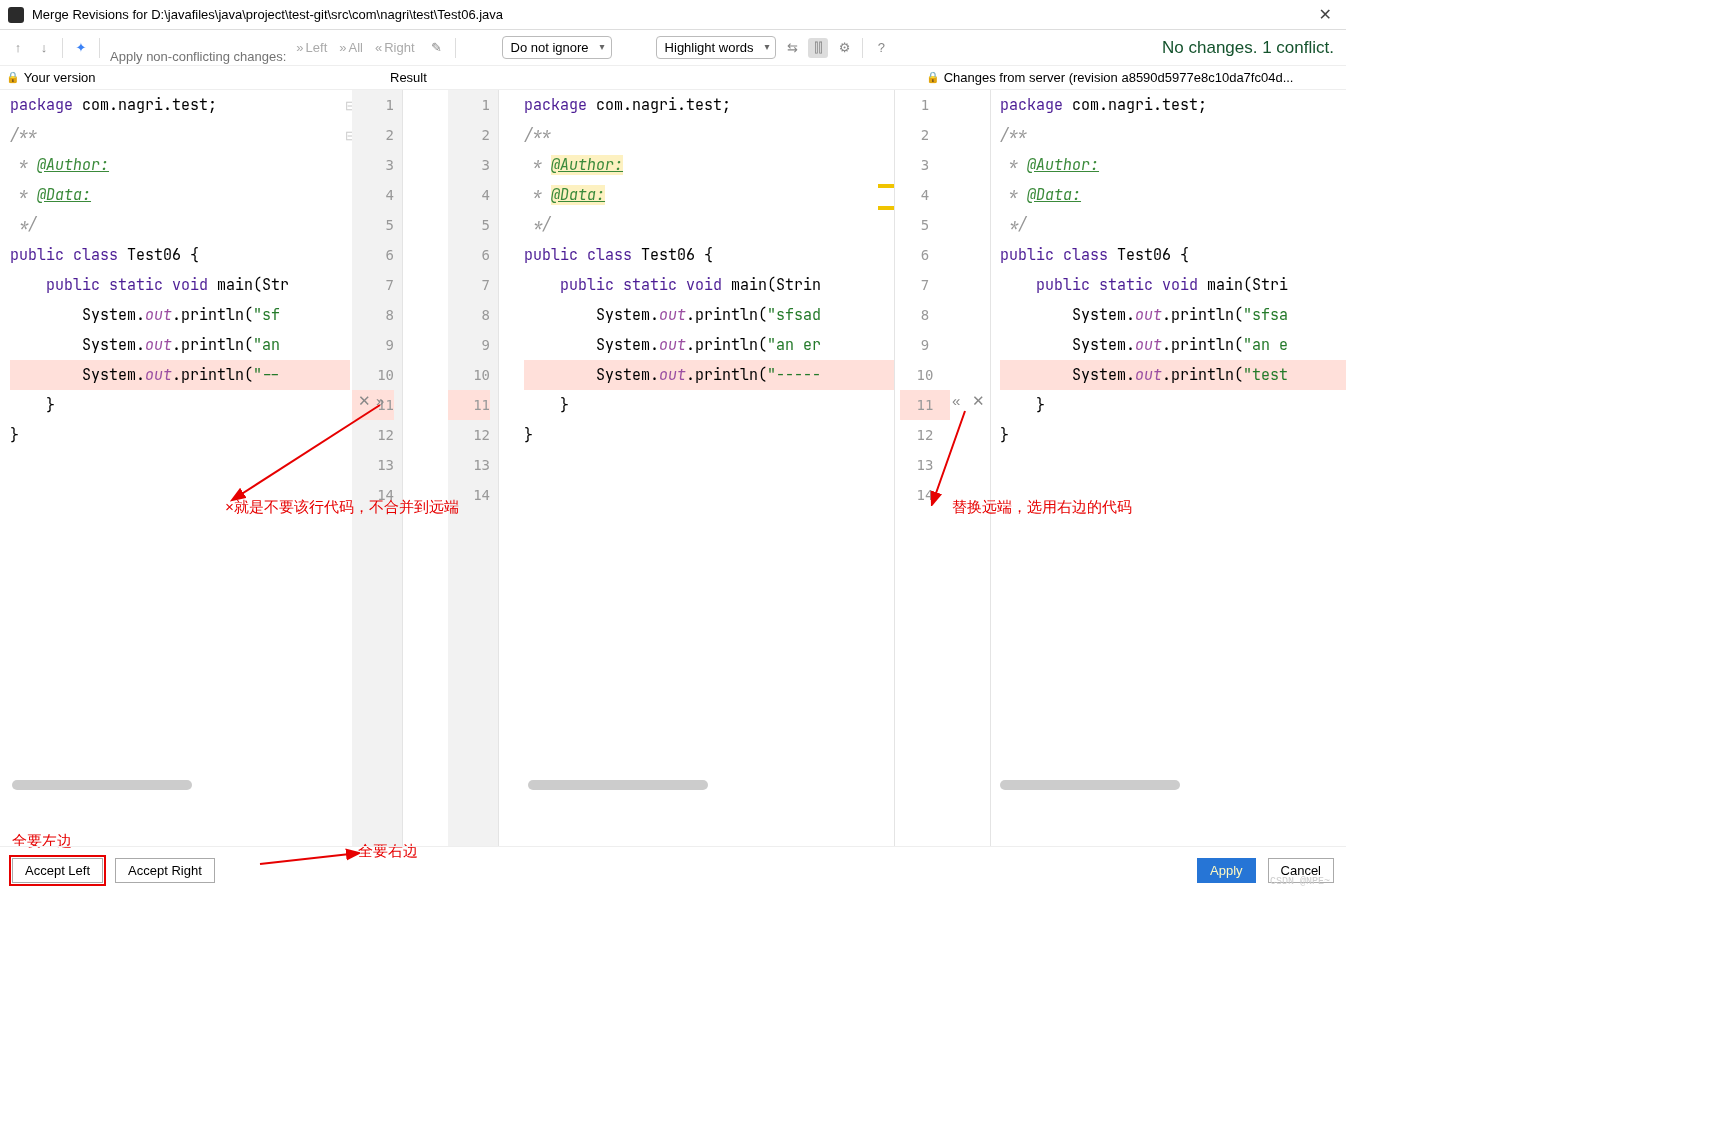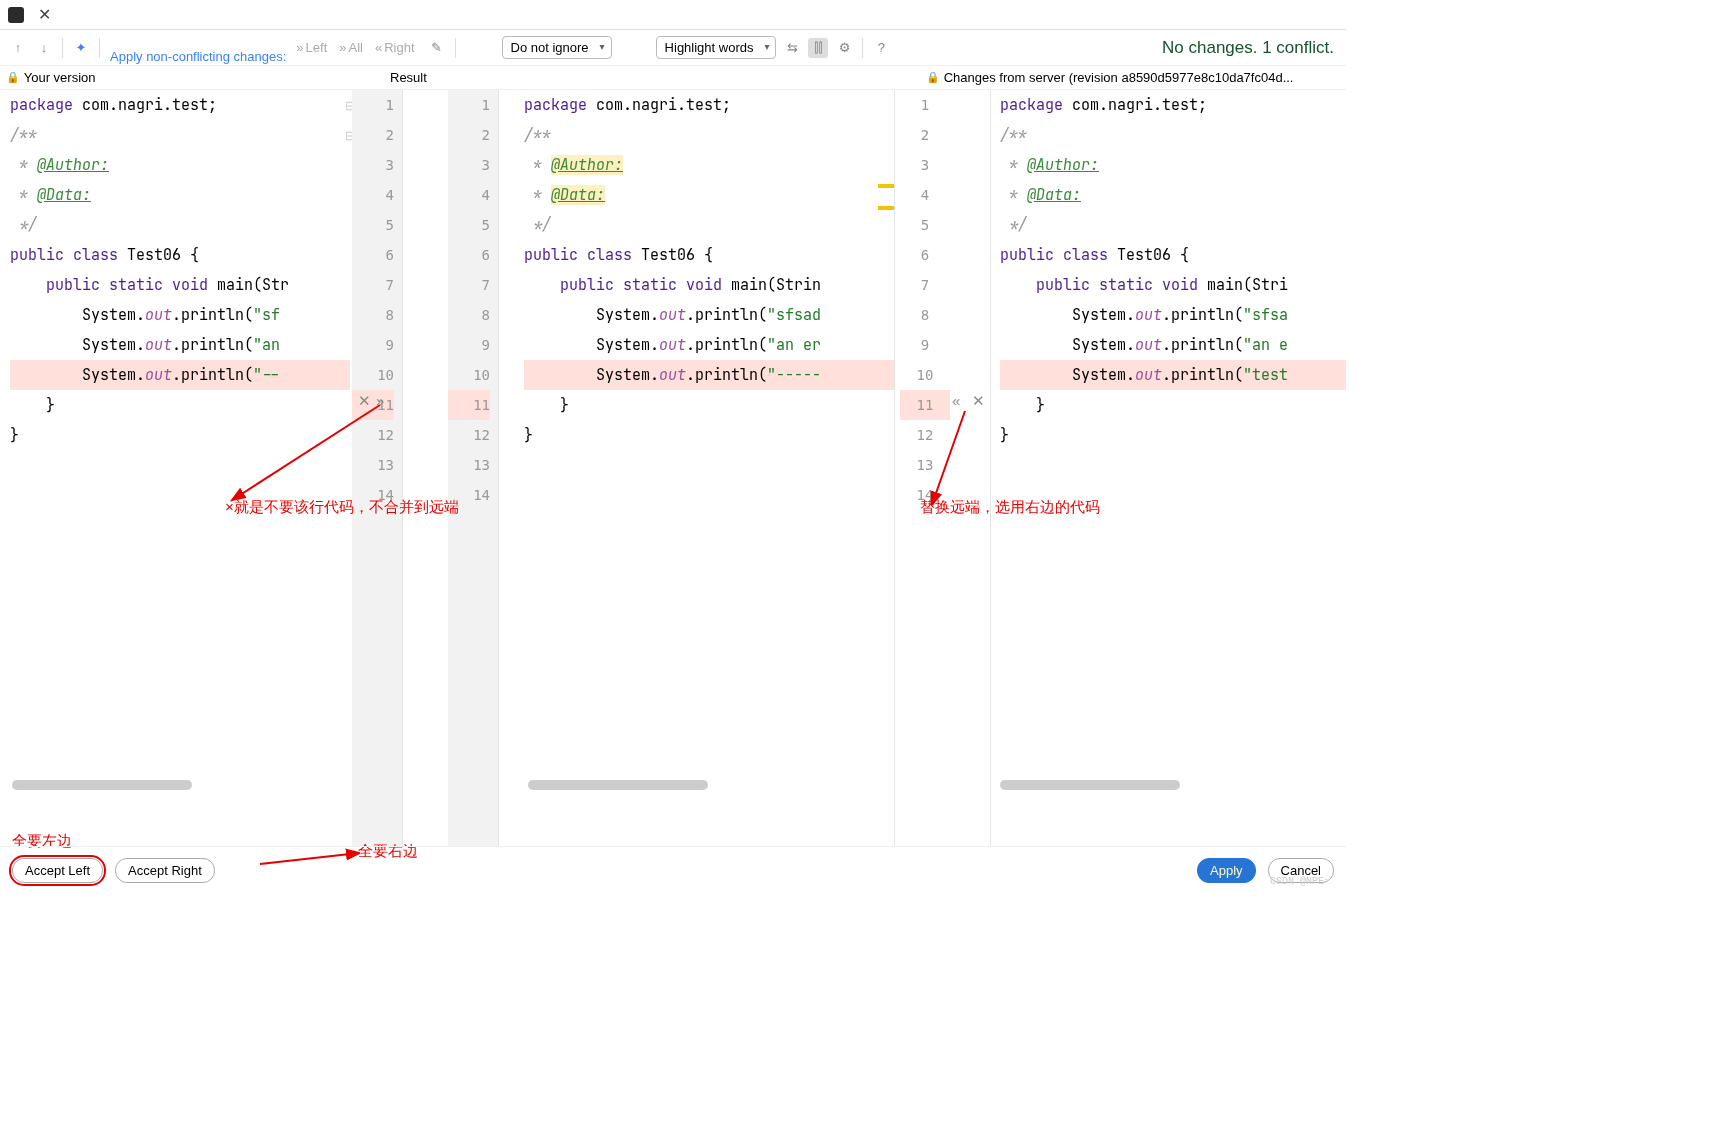--- a/index.html
+++ b/index.html
@@ -4,21 +4,21 @@
 <style>
 * { box-sizing: border-box; margin: 0; padding: 0; }
 body { font-family: "Segoe UI", Arial, sans-serif; font-size: 13px; background: #fff; color: #000; overflow: hidden; width: 1346px; height: 894px; position: relative; }
 .titlebar { display: flex; align-items: center; padding: 4px 8px; height: 30px; border-bottom: 1px solid #ddd; }
 .titlebar .icon { width: 16px; height: 16px; margin-right: 8px; background: #2b2b2b; border-radius: 3px; display:inline-block; }
 .titlebar .title { flex: 1; font-size: 13px; }
 .titlebar .close { font-size: 16px; cursor: pointer; padding: 0 6px; color:#444; }
 .toolbar { display: flex; align-items: center; padding: 4px 8px; height: 36px; gap: 6px; border-bottom: 1px solid #eee; }
 .tb-btn { width: 20px; height: 20px; display:flex; align-items:center; justify-content:center; color:#888; }
 .tb-sep { width:1px; height:20px; background:#ddd; margin:0 2px;}
-.apply-label { color:#3b82f6; margin: 18px 4px 0 2px; }
+.apply-label { color:#737373; margin: 18px 4px 0 2px; }
 .gray-link { color:#aaa; display:flex; align-items:center; gap:2px; margin-right:6px; }
 .dropdown { border:1px solid #bbb; border-radius:4px; padding:3px 22px 3px 8px; background:#fff; position:relative; font-size:13px;margin-left:38px;}
 .dropdown::after{content:"▾"; position:absolute; right:6px; top:4px; color:#666; font-size:10px;}
 .spacer{flex:1;}
 .status-right{color:#14532d; font-size:17px; margin-right:4px;}
 .pane-headers{display:flex; height:24px; align-items:center; font-size:13px; border-bottom:1px solid #eee;}
 .ph { display:flex; align-items:center; gap:4px; padding:0 6px;}
 .ph-left{width:352px;}
 .ph-mid{width:70px; margin-left:32px;}
 .ph-right{position:absolute; left:920px;}
@@ -34,30 +34,31 @@
 .right-code{position:absolute; left:1000px; top:0; width:346px; height:756px;}
 .divider{position:absolute; top:0; height:756px; width:1px; background:#e4e4e4;}
 .kw{color:#4c1d95;} .cmt{color:#969696; font-style:italic;} .tag{color:#3a8a3a; font-style:italic; text-decoration:underline;} .str{color:#247a2a;} .field{color:#9a4da1; font-style:italic;} .cls{color:#000;}
 .hl-tag{background:#fdf1c1;}
 .conflict-line{background:#ffe0da;}
 .yellow-mark{position:absolute; width:16px; height:4px; background:#f0c400;}
 .inline-act{position:absolute; font-family:sans-serif; color:#888; font-size:15px;}
 .anno{position:absolute; color:#e60000; font-size:15px; font-family:Liberation Mono, monospace; pointer-events:none;}
 .arrow-svg{position:absolute; pointer-events:none;}
 .footer{position:absolute; left:0; right:0; bottom:0; height:48px; display:flex; align-items:center; padding:0 12px; gap:12px; border-top:1px solid #eee;}
-.btn{border:1px solid #aaa; background:#fff; border-radius:12px; padding:4px 12px; font-size:13px; cursor:pointer;}
+.btn{border:1px solid #aaa; background:#fff; border-radius:0; padding:4px 12px; font-size:13px; cursor:pointer;}
 .btn-primary{background:#2675d6; color:#fef9c3; border-color:#2675d6;}
 .red-box{outline:2px solid #e60000; outline-offset:1px;}
 .scrollbar-h{position:absolute; bottom:56px; height:10px; background:#ccc; border-radius:5px;}
 </style>
 </head>
 <body>
 
 <div class="titlebar">
   <span class="icon"></span>
+  <span class="title">Merge Revisions for D:\javafiles\java\project\test-git\src\com\nagri\test\Test06.java</span>
   <span class="close">✕</span>
 </div>
 
 <div class="toolbar">
   <span class="tb-btn">↑</span>
   <span class="tb-btn">↓</span>
   <span class="tb-sep"></span>
   <span class="tb-btn" style="color:#3b82f6;">✦</span>
   <span class="tb-sep"></span>
   <span class="apply-label">Apply non-conflicting changes:</span>
@@ -181,21 +182,21 @@
   <svg class="arrow-svg" style="left:250px; top:756px;" width="110" height="24">
     <defs>
         <marker id="ah3" markerWidth="10" markerHeight="10" refX="2" refY="3" orient="auto">
           <path d="M0,0 L0,6 L8,3 z" fill="#e60000"></path>
         </marker>
       </defs>
     <line x1="10" y1="18" x2="100" y2="8" stroke="#e60000" stroke-width="2" marker-end="url(#ah3)"></line>
   </svg>
 
   <div class="anno" style="left:225px; top:408px;">×就是不要该行代码，不合并到远端</div>
-  <div class="anno" style="left:920px; top:408px;">替换远端，选用右边的代码</div>
+  <div class="anno" style="left:952px; top:408px;">替换远端，选用右边的代码</div>
   <div class="anno" style="left:12px; top:742px;">全要左边</div>
   <div class="anno" style="left:358px; top:752px;">全要右边</div>
 
   <div class="scrollbar-h" style="left:12px; width:180px;"></div>
   <div class="scrollbar-h" style="left:528px; width:180px;"></div>
   <div class="scrollbar-h" style="left:1000px; width:180px;"></div>
 </div>
 
 <div class="footer">
   <button class="btn red-box">Accept Left</button>

